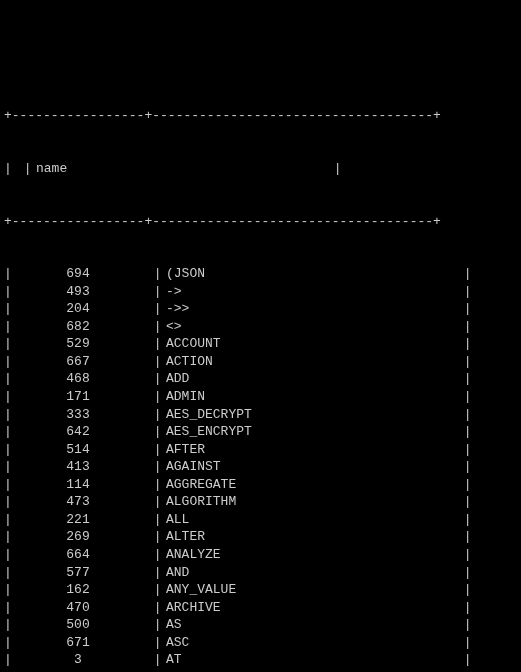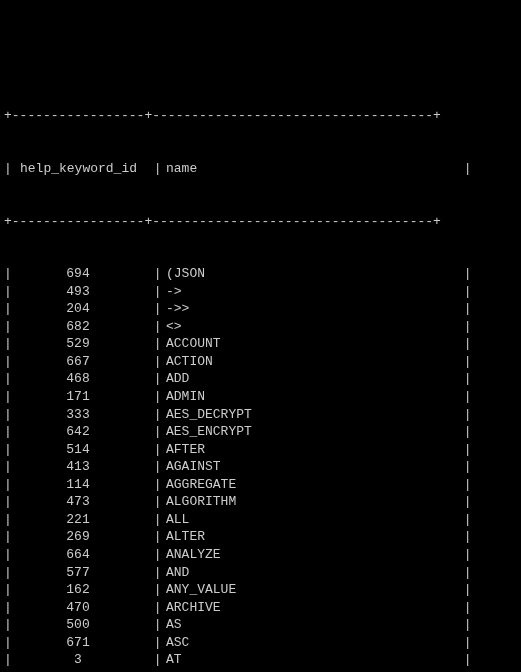--- a/index.html
+++ b/index.html
@@ -60,21 +60,20 @@
   </style>
 </head>
 <body>
 
 
 
 <div class="table-container">
   <div class="border-row">+-----------------+------------------------------------+</div>
   <div class="header-row">
     <span class="sep-pipe">| </span>
-    <span class="col-id-header">help_keyword_id</span>
     <span class="sep-pipe-mid"> | </span>
     <span class="col-name">name</span>
     <span class="sep-pipe-end"> |</span>
   </div>
   <div class="border-row">+-----------------+------------------------------------+</div>
   <div id="rows-container"><div class="data-row"><span class="sep-pipe">| </span><span class="col-id">694</span><span class="sep-pipe-mid"> | </span><span class="col-name">(JSON</span><span class="sep-pipe-end"> |</span></div><div class="data-row"><span class="sep-pipe">| </span><span class="col-id">493</span><span class="sep-pipe-mid"> | </span><span class="col-name">-&gt;</span><span class="sep-pipe-end"> |</span></div><div class="data-row"><span class="sep-pipe">| </span><span class="col-id">204</span><span class="sep-pipe-mid"> | </span><span class="col-name">-&gt;&gt;</span><span class="sep-pipe-end"> |</span></div><div class="data-row"><span class="sep-pipe">| </span><span class="col-id">682</span><span class="sep-pipe-mid"> | </span><span class="col-name">&lt;&gt;</span><span class="sep-pipe-end"> |</span></div><div class="data-row"><span class="sep-pipe">| </span><span class="col-id">529</span><span class="sep-pipe-mid"> | </span><span class="col-name">ACCOUNT</span><span class="sep-pipe-end"> |</span></div><div class="data-row"><span class="sep-pipe">| </span><span class="col-id">667</span><span class="sep-pipe-mid"> | </span><span class="col-name">ACTION</span><span class="sep-pipe-end"> |</span></div><div class="data-row"><span class="sep-pipe">| </span><span class="col-id">468</span><span class="sep-pipe-mid"> | </span><span class="col-name">ADD</span><span class="sep-pipe-end"> |</span></div><div class="data-row"><span class="sep-pipe">| </span><span class="col-id">171</span><span class="sep-pipe-mid"> | </span><span class="col-name">ADMIN</span><span class="sep-pipe-end"> |</span></div><div class="data-row"><span class="sep-pipe">| </span><span class="col-id">333</span><span class="sep-pipe-mid"> | </span><span class="col-name">AES_DECRYPT</span><span class="sep-pipe-end"> |</span></div><div class="data-row"><span class="sep-pipe">| </span><span class="col-id">642</span><span class="sep-pipe-mid"> | </span><span class="col-name">AES_ENCRYPT</span><span class="sep-pipe-end"> |</span></div><div class="data-row"><span class="sep-pipe">| </span><span class="col-id">514</span><span class="sep-pipe-mid"> | </span><span class="col-name">AFTER</span><span class="sep-pipe-end"> |</span></div><div class="data-row"><span class="sep-pipe">| </span><span class="col-id">413</span><span class="sep-pipe-mid"> | </span><span class="col-name">AGAINST</span><span class="sep-pipe-end"> |</span></div><div class="data-row"><span class="sep-pipe">| </span><span class="col-id">114</span><span class="sep-pipe-mid"> | </span><span class="col-name">AGGREGATE</span><span class="sep-pipe-end"> |</span></div><div class="data-row"><span class="sep-pipe">| </span><span class="col-id">473</span><span class="sep-pipe-mid"> | </span><span class="col-name">ALGORITHM</span><span class="sep-pipe-end"> |</span></div><div class="data-row"><span class="sep-pipe">| </span><span class="col-id">221</span><span class="sep-pipe-mid"> | </span><span class="col-name">ALL</span><span class="sep-pipe-end"> |</span></div><div class="data-row"><span class="sep-pipe">| </span><span class="col-id">269</span><span class="sep-pipe-mid"> | </span><span class="col-name">ALTER</span><span class="sep-pipe-end"> |</span></div><div class="data-row"><span class="sep-pipe">| </span><span class="col-id">664</span><span class="sep-pipe-mid"> | </span><span class="col-name">ANALYZE</span><span class="sep-pipe-end"> |</span></div><div class="data-row"><span class="sep-pipe">| </span><span class="col-id">577</span><span class="sep-pipe-mid"> | </span><span class="col-name">AND</span><span class="sep-pipe-end"> |</span></div><div class="data-row"><span class="sep-pipe">| </span><span class="col-id">162</span><span class="sep-pipe-mid"> | </span><span class="col-name">ANY_VALUE</span><span class="sep-pipe-end"> |</span></div><div class="data-row"><span class="sep-pipe">| </span><span class="col-id">470</span><span class="sep-pipe-mid"> | </span><span class="col-name">ARCHIVE</span><span class="sep-pipe-end"> |</span></div><div class="data-row"><span class="sep-pipe">| </span><span class="col-id">500</span><span class="sep-pipe-mid"> | </span><span class="col-name">AS</span><span class="sep-pipe-end"> |</span></div><div class="data-row"><span class="sep-pipe">| </span><span class="col-id">671</span><span class="sep-pipe-mid"> | </span><span class="col-name">ASC</span><span class="sep-pipe-end"> |</span></div><div class="data-row"><span class="sep-pipe">| </span><span class="col-id">3</span><span class="sep-pipe-mid"> | </span><span class="col-name">AT</span><span class="sep-pipe-end"> |</span></div><div class="data-row"><span class="sep-pipe">| </span><span class="col-id">151</span><span class="sep-pipe-mid"> | </span><span class="col-name">AUTOCOMMIT</span><span class="sep-pipe-end"> |</span></div></div>
 </div>
 
 
 

